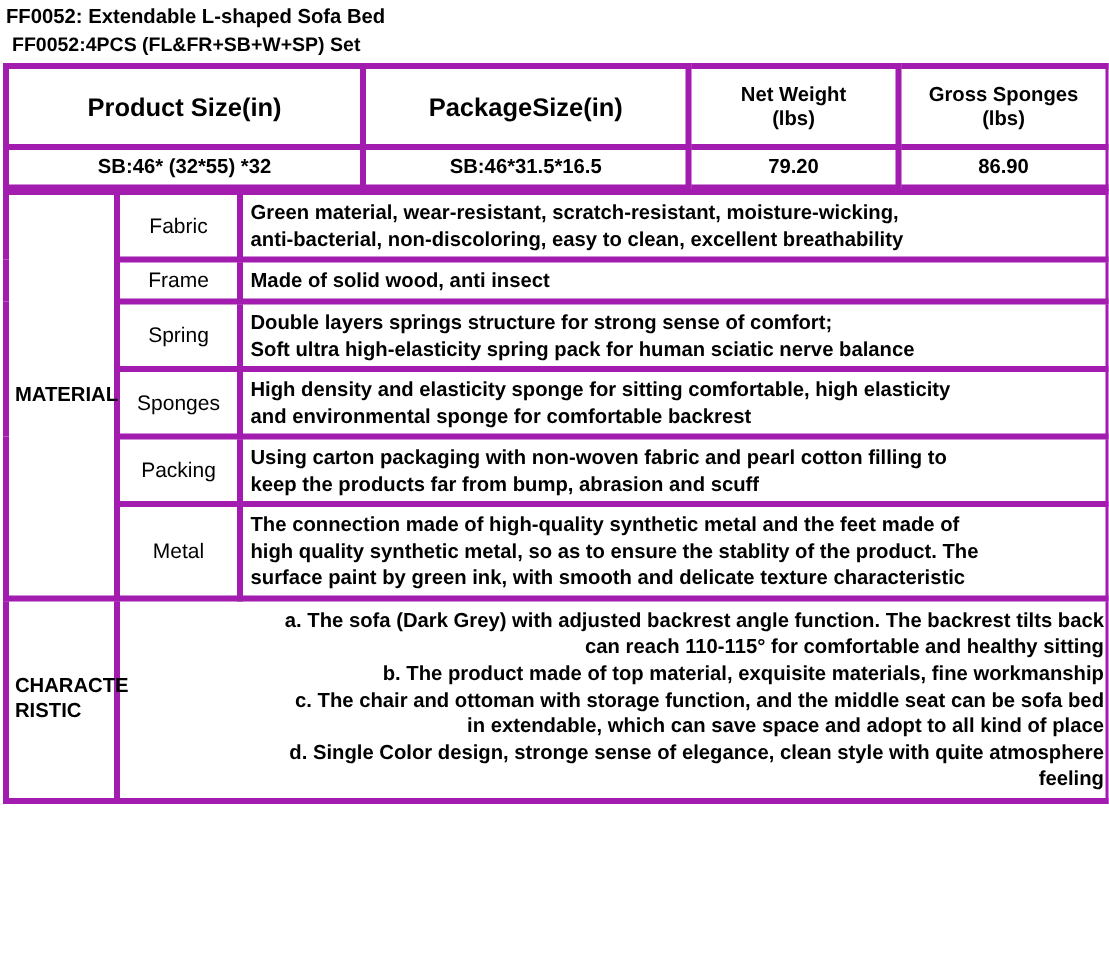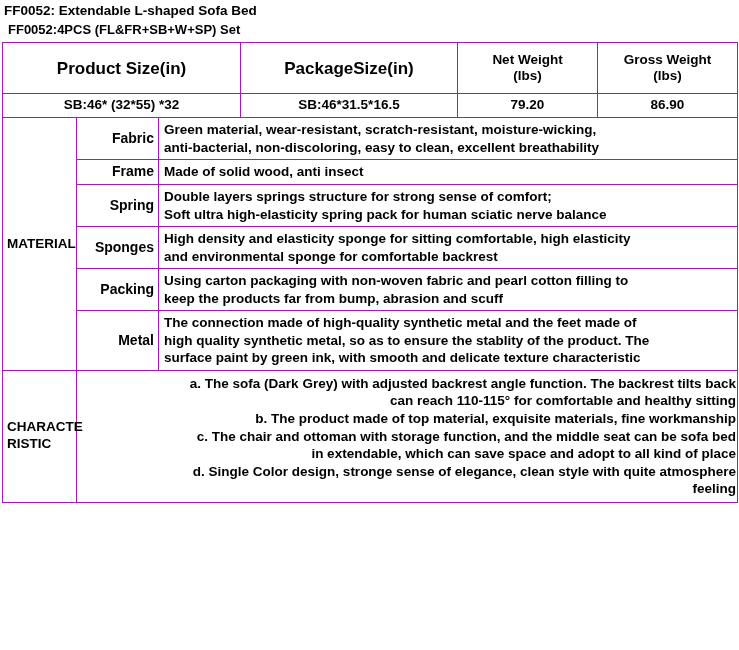--- a/index.html
+++ b/index.html
@@ -32,21 +32,21 @@
     padding: 2px 0 5px 8px;
     line-height: 1.15;
   }
   table {
     border-collapse: collapse;
     width: 735px;
     margin-left: 2px;
     table-layout: fixed;
   }
   table td, table th {
-    border: 1px solid #a21caf;
+    border: 4px solid #a21caf;
     padding: 2px 4px;
     vertical-align: middle;
     font-size: 13px;
     line-height: 1.25;
   }
   
   .size-table .hdr {
     text-align: center;
     font-weight: bold;
   }
@@ -72,22 +72,22 @@
   .mat-table td {
     font-size: 13px;
   }
   .mat-table .side-label {
     text-align: left;
     font-weight: bold;
     font-size: 13.5px;
     width: 74px;
   }
   .mat-table .row-label {
-    text-align: right;
-    font-weight: bold;
+    text-align: center;
+    font-weight: normal;
     font-size: 14px;
     width: 82px;
   }
   .mat-table .row-text {
     font-weight: bold;
     font-size: 13.5px;
     text-align: left;
     padding: 3px 5px;
     line-height: 1.3;
   }
@@ -117,21 +117,21 @@
     </colgroup>
     <tbody>
       <tr class="hdr-row">
         <td class="hdr big">Product Size(in)</td>
         <td class="hdr big">PackageSize(in)</td>
         <td class="hdr small">
           <span class="nowrap-line">Net Weight</span>
           <span class="nowrap-line">(lbs)</span>
         </td>
         <td class="hdr small">
-          <span class="nowrap-line">Gross Weight</span>
+          <span class="nowrap-line">Gross Sponges</span>
           <span class="nowrap-line">(lbs)</span>
         </td>
       </tr>
       <tr>
         <td class="val">SB:46*  (32*55)  *32</td>
         <td class="val">SB:46*31.5*16.5</td>
         <td class="val">79.20</td>
         <td class="val">86.90</td>
       </tr>
     </tbody>

